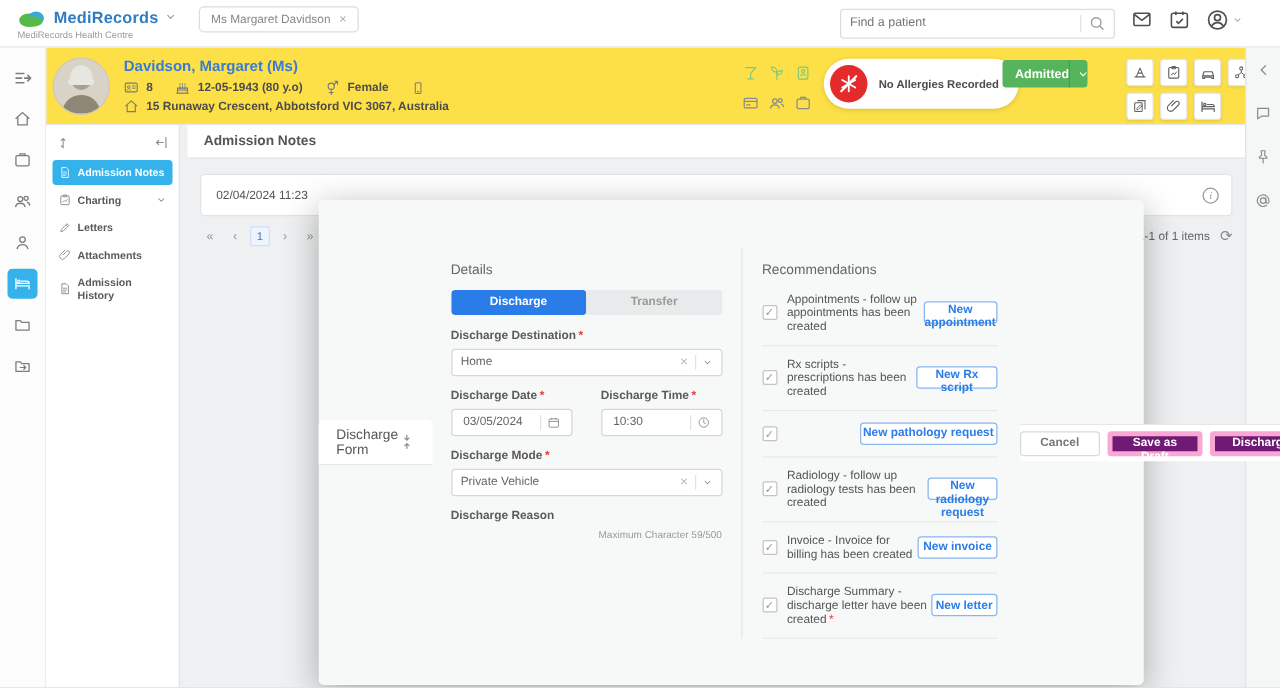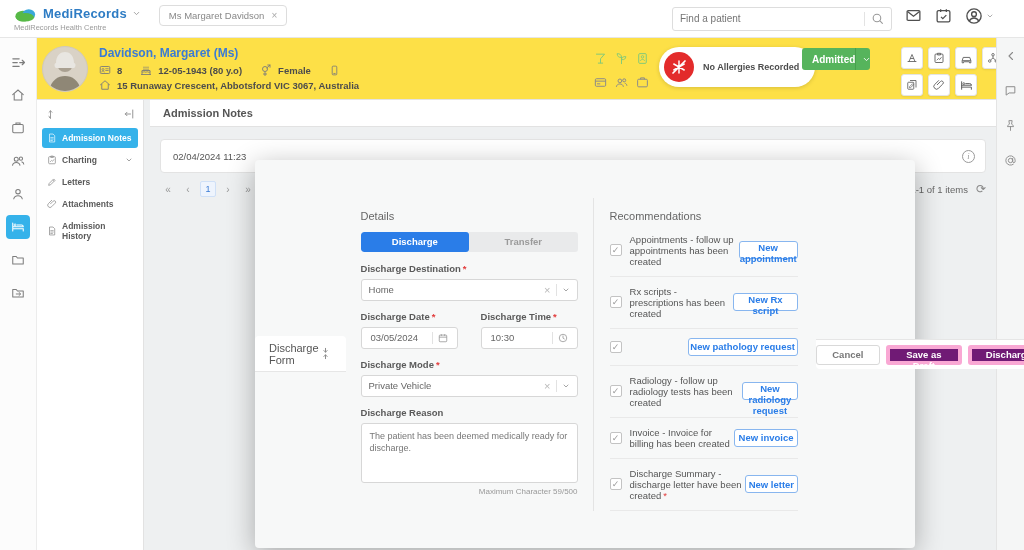--- a/index.html
+++ b/index.html
@@ -775,21 +775,20 @@
           <span class="ic">
               <svg width="8" height="8">
                 <use href="#i-chevd"></use>
               </svg>
             </span>
         </div>
 
         <div class="f-label">
           <span>Discharge Reason</span>
         </div>
-        <div class="textarea">The patient has been deemed medically ready for discharge.</div>
         <div class="counter">Maximum Character 59/500</div>
       </div>
 
       <div class="m-right">
         <div class="sec-head" style="margin-bottom:3px">Recommendations</div>
 
         <div class="rec-row">
           <span class="cbx">✓</span>
           <span class="rec-label">Appointments - follow up appointments has been created</span>
           <button class="rec-btn">New appointment</button>

